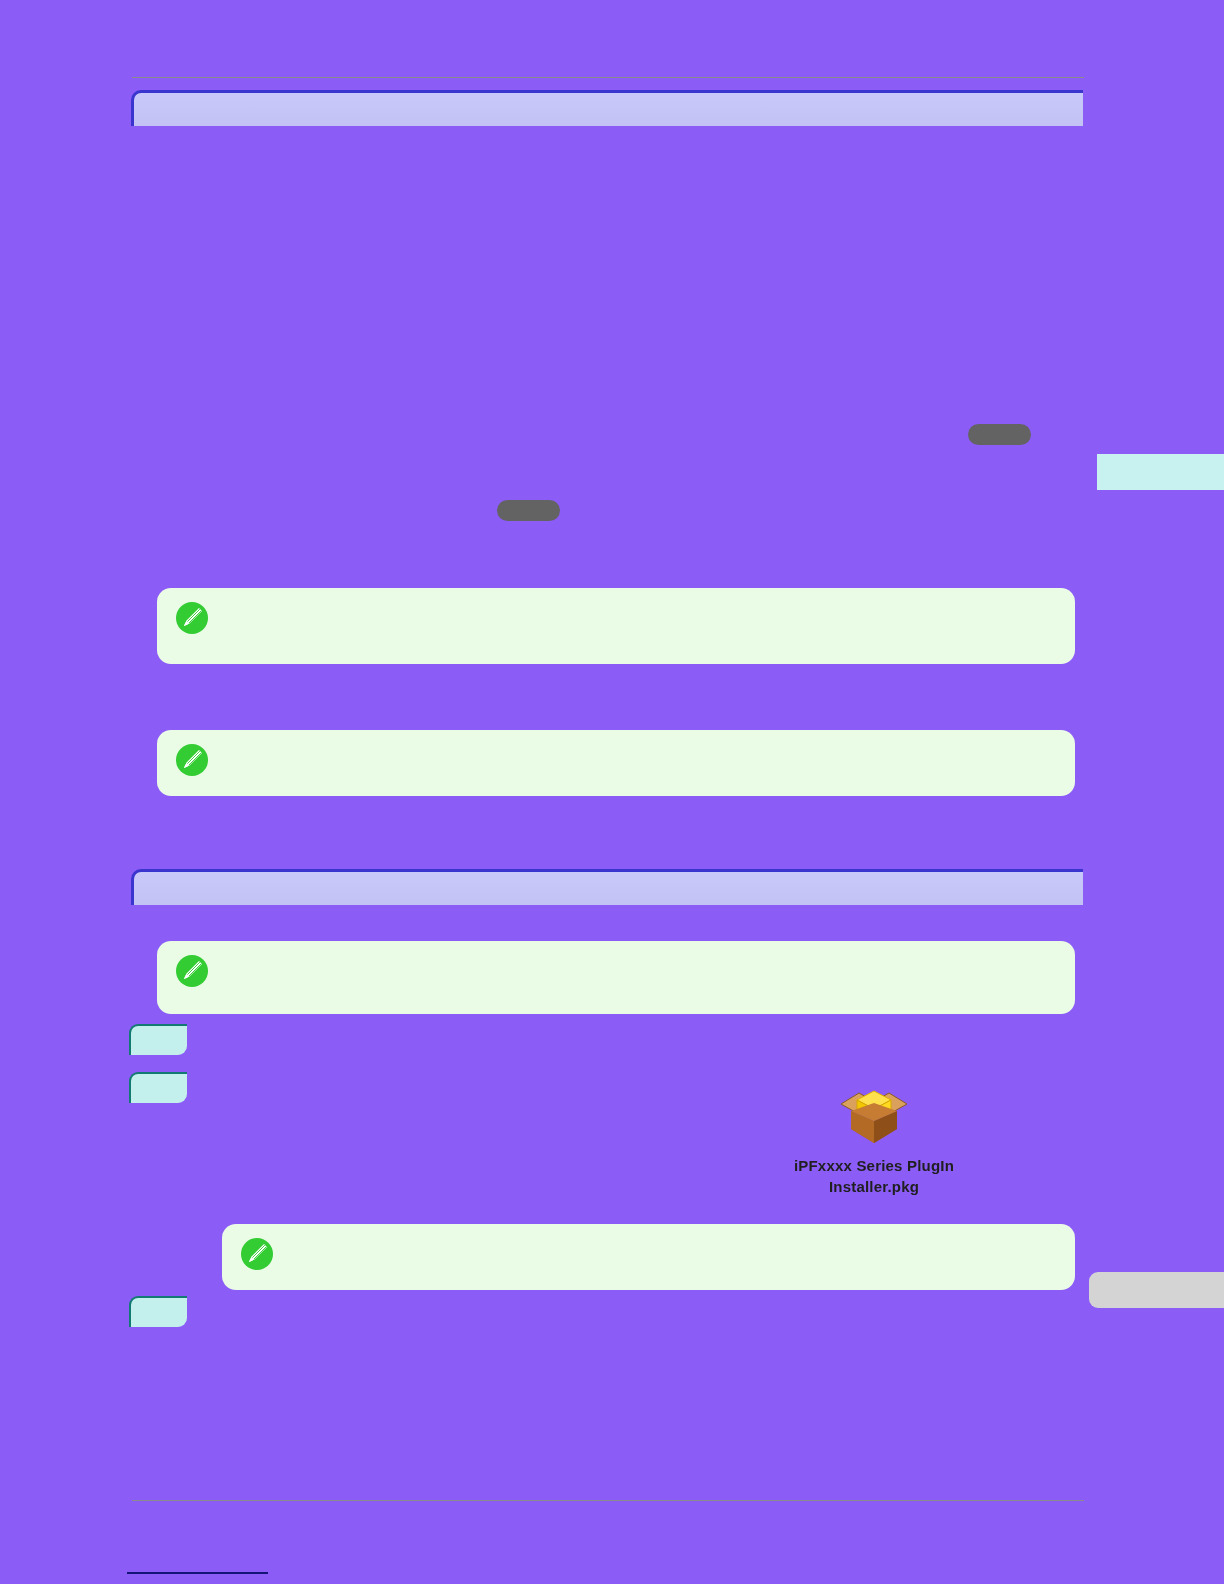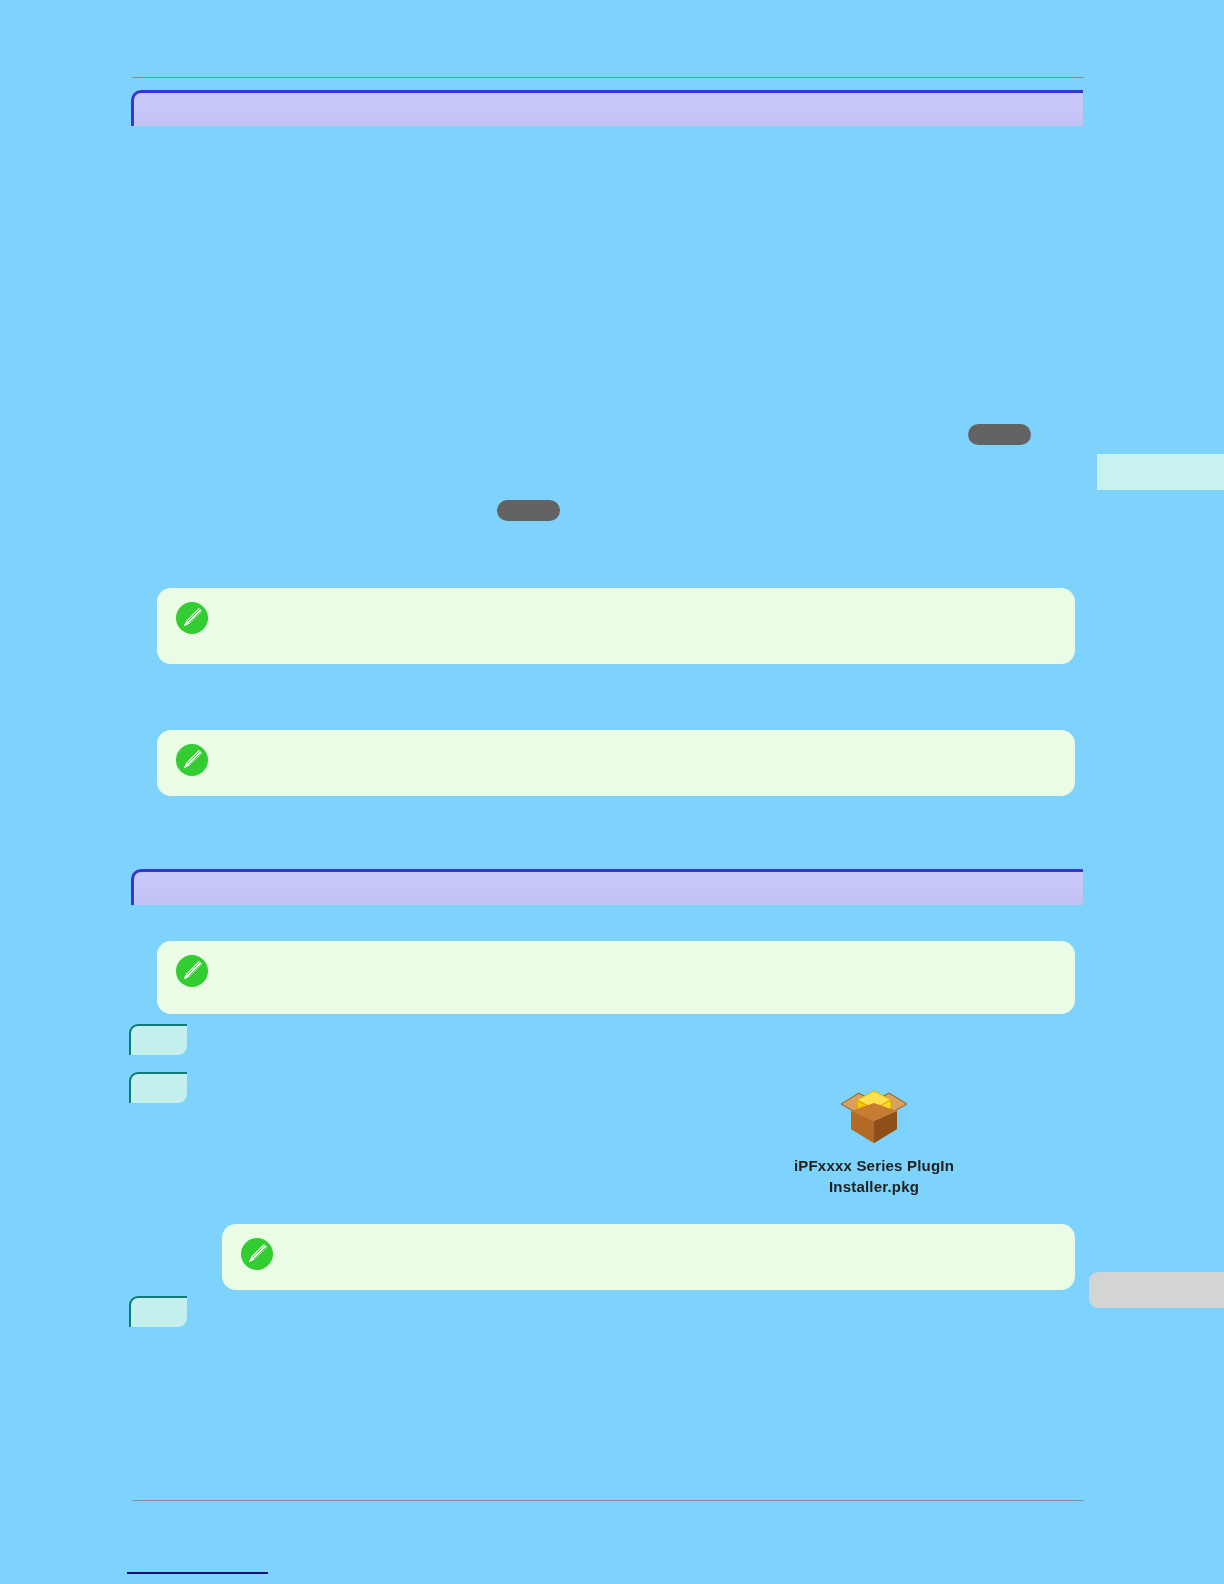--- a/index.html
+++ b/index.html
@@ -13,21 +13,21 @@
     position: relative;
     font-family: "Liberation Sans", sans-serif;
     overflow: hidden;
   }
 
   .page {
     position: absolute;
     left: 0; top: 0;
     width: 1224px;
     height: 1584px;
-    background: #7dd3fc;
+    background: #8b5cf6;
   }
 
   
   .rule {
     position: absolute;
     left: 132px;
     width: 952px;
     height: 1px;
     background: #8b8b8b;
   }

